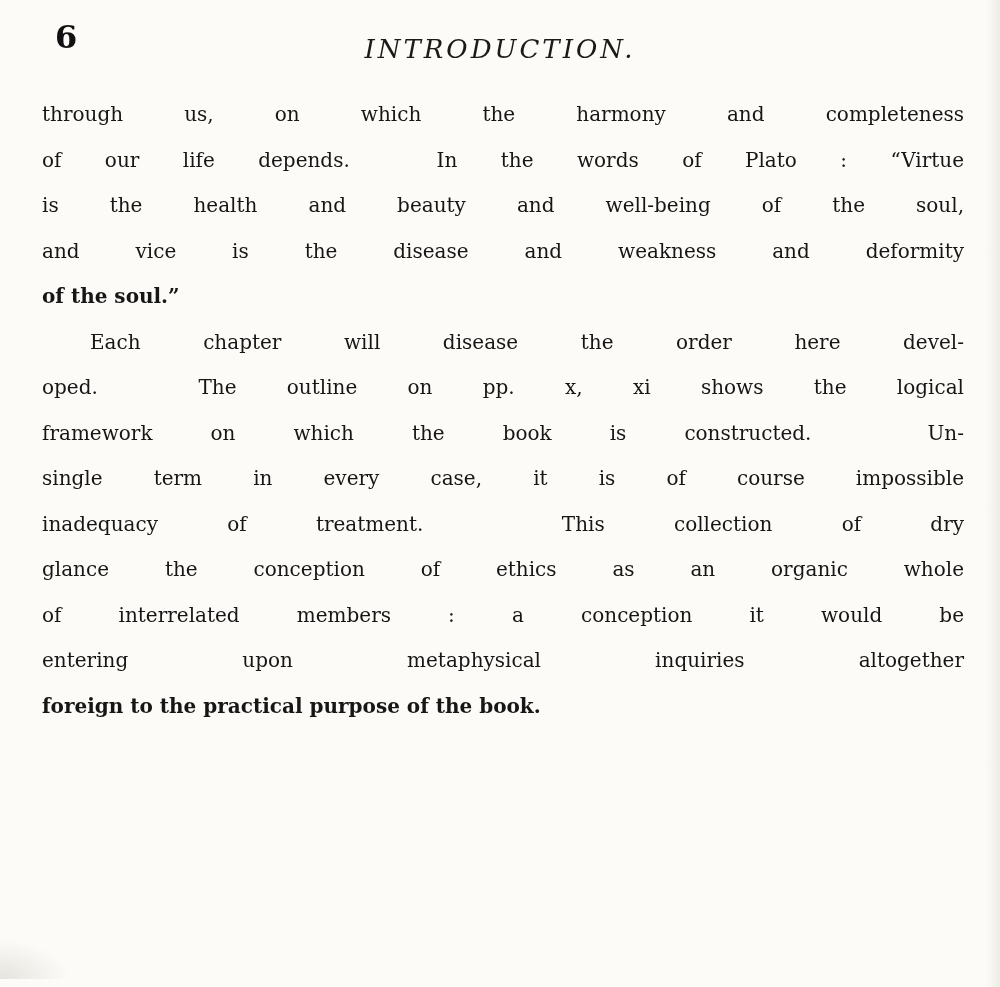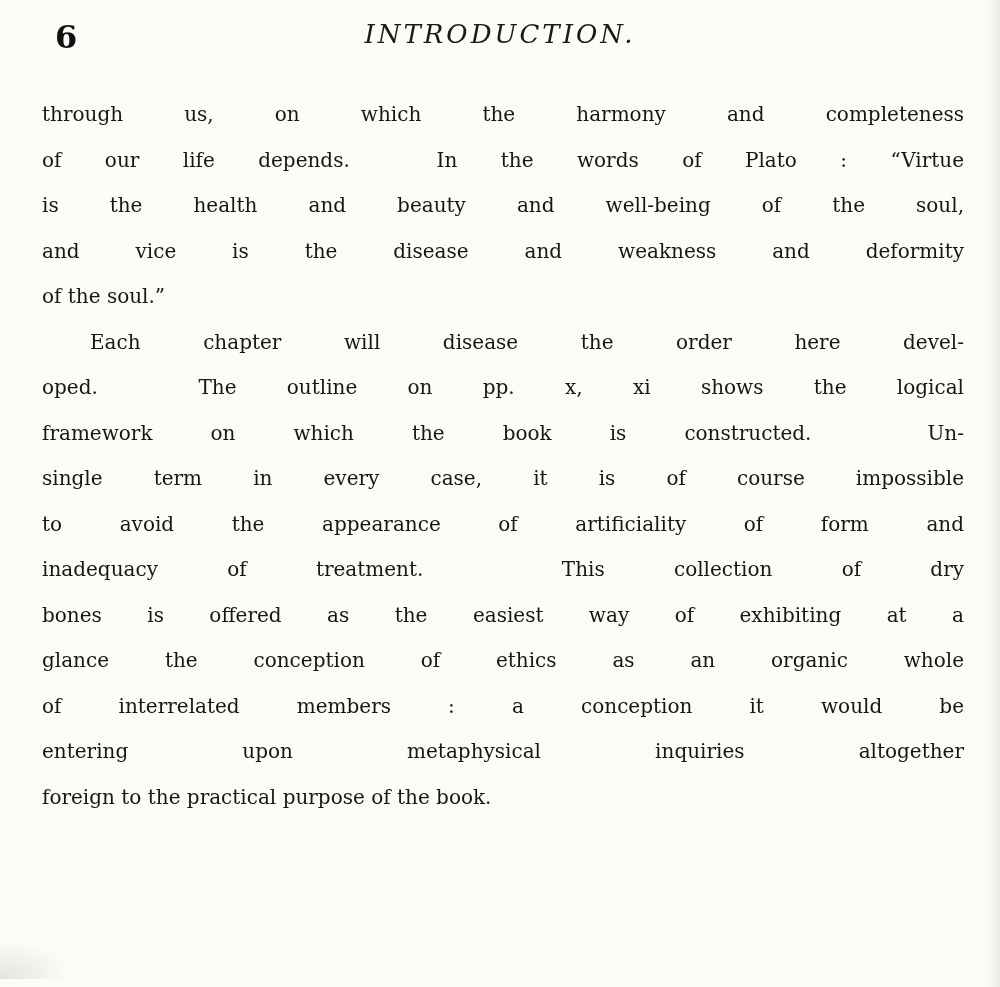--- a/index.html
+++ b/index.html
@@ -21,21 +21,21 @@
   .page-number {
     position: absolute;
     top: 18px;
     left: 55px;
     font-size: 32px;
     font-weight: 700;
     color: #111;
   }
   .running-head {
     position: absolute;
-    top: 19px;
+    top: 34px;
     left: 0;
     width: 1000px;
     text-align: center;
     font-style: italic;
     font-size: 26px;
     letter-spacing: 3px;
     color: #1a1a1a;
   }
   .text-block {
     position: absolute;
@@ -46,20 +46,21 @@
     line-height: 45.5px;
     color: #161616;
   }
   .line {
     text-align: justify;
     text-align-last: justify;
     white-space: normal;
   }
   .line.last {
     text-align-last: left;
+    font-weight: bold;
   }
   .line.indent {
     text-indent: 48px;
   }
   .paragraph {
     margin: 0 0 0 0;
   }
   
   .smudge-bottom-left {
     position: absolute;
@@ -97,23 +98,21 @@
       <div class="line">is the health and beauty and well-being of the soul,</div>
       <div class="line">and vice is the disease and weakness and deformity</div>
       <div class="line last">of the soul.”</div>
     </div>
 
     <div class="paragraph">
       <div class="line indent">Each chapter will disease the order here devel-</div>
       <div class="line">oped.&nbsp; The outline on pp. x, xi shows the logical</div>
       <div class="line">framework on which the book is constructed.&nbsp; Un-</div>
       <div class="line">single term in every case, it is of course impossible</div>
-      <div class="line">to avoid the appearance of artificiality of form and</div>
       <div class="line">inadequacy of treatment.&nbsp; This collection of dry</div>
-      <div class="line">bones is offered as the easiest way of exhibiting at a</div>
       <div class="line">glance the conception of ethics as an organic whole</div>
       <div class="line">of interrelated members&nbsp;: a conception it would be</div>
       <div class="line">entering upon metaphysical inquiries altogether</div>
       <div class="line last">foreign to the practical purpose of the book.</div>
     </div>
 
   </div>
 
   <div class="smudge-bottom-left"></div>
   <div class="edge-shade-right"></div>

